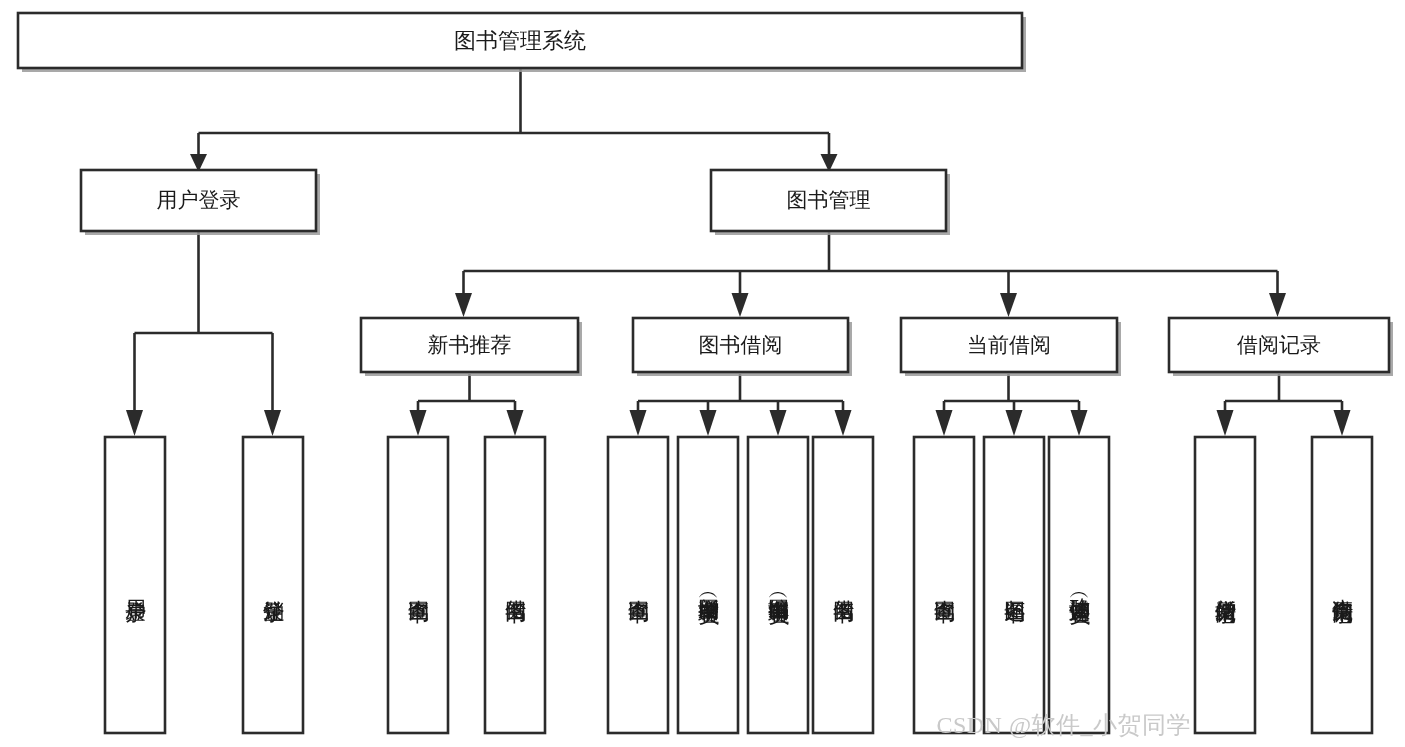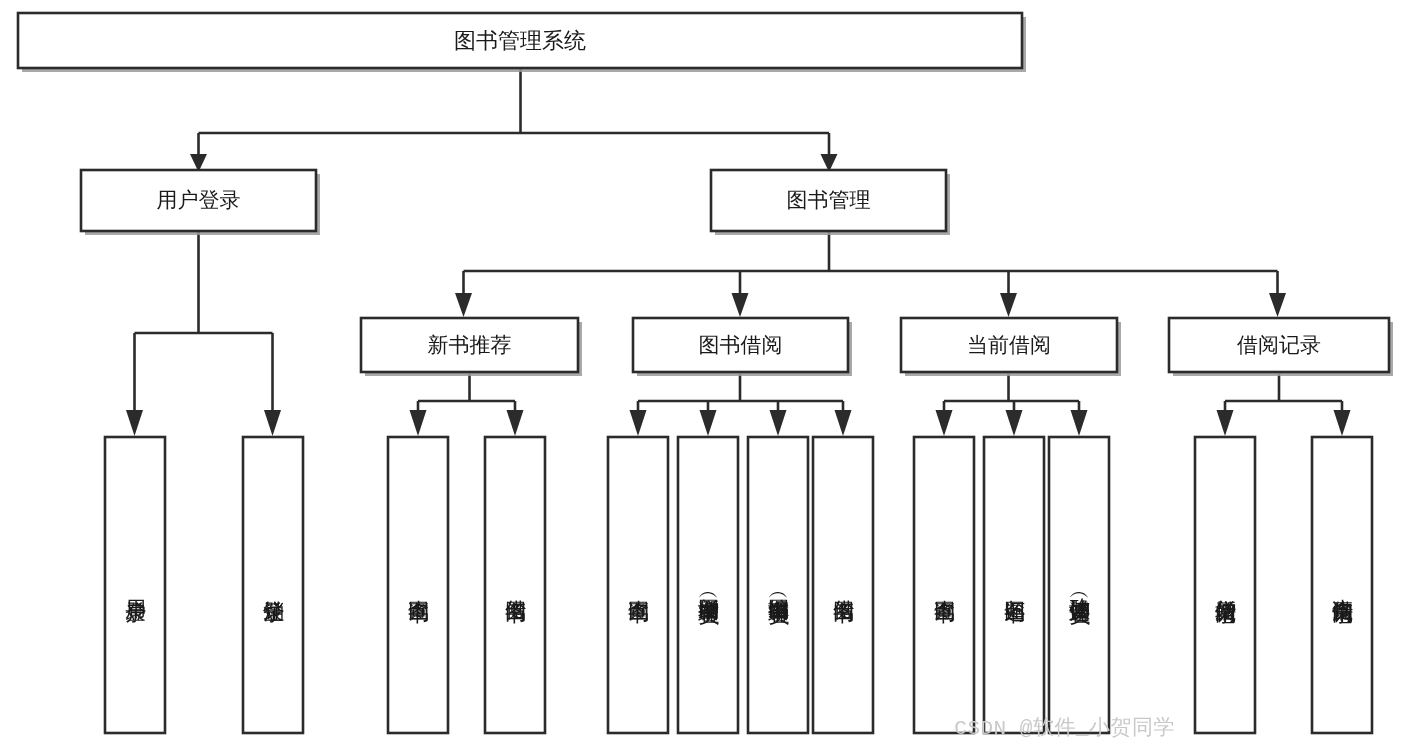--- a/index.html
+++ b/index.html
@@ -73,24 +73,24 @@
     line-height: 1.13;
     color: #1a1a1a;
     writing-mode: vertical-rl;
     text-orientation: upright;
     letter-spacing: 1px;
     white-space: nowrap;
     text-align: center;
   }
   .watermark {
     position: absolute;
-    right: 28px;
+    right: 12px;
     bottom: 6px;
-    font-family: Liberation Mono, monospace;
-    font-size: 21px;
+    font-family: Liberation Serif, serif;
+    font-size: 24px;
     color: #c9c9c9;
     letter-spacing: 0.5px;
     user-select: none;
     white-space: nowrap;
   }
 </style>
 </head>
 <body>
 
 <div id="diagram-root">

